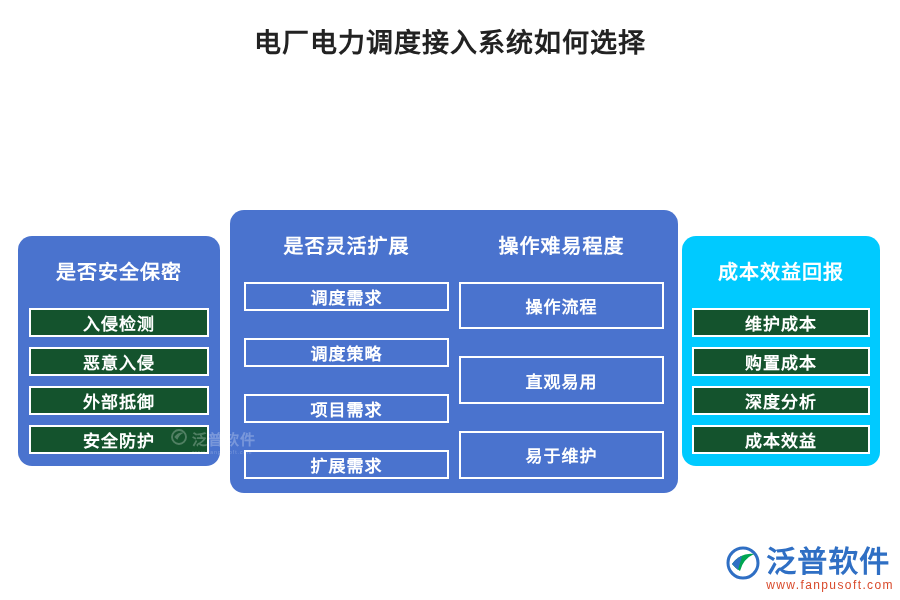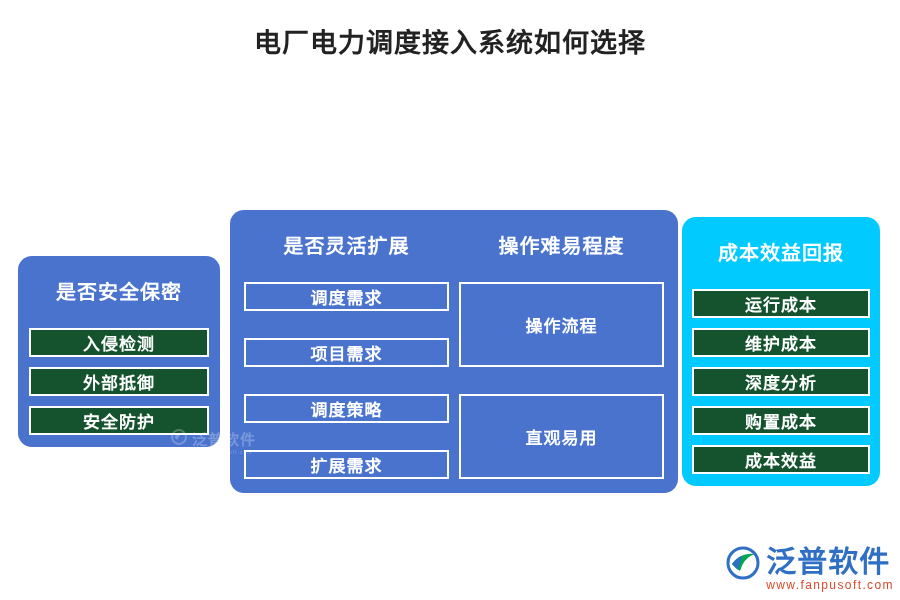--- a/index.html
+++ b/index.html
@@ -188,20 +188,23 @@
 
   <div class="panels">
 
     <div class="panel panel-blue panel-security">
       <div class="panel-header">是否安全保密</div>
       <div class="card-stack">
         <div class="card card-green">
           <span>入侵检测</span>
         </div>
         <div class="card card-green">
+          <span>恶意入侵</span>
+        </div>
+        <div class="card card-green">
           <span>外部抵御</span>
         </div>
         <div class="card card-green">
           <span>安全防护</span>
         </div>
       </div>
     </div>
 
     <div class="panel panel-blue panel-middle">
 
@@ -210,56 +213,56 @@
         <div class="panel-header">操作难易程度</div>
       </div>
 
       <div class="middle-grid">
 
         <div class="middle-col">
           <div class="card card-ghost">
             <span>调度需求</span>
           </div>
           <div class="card card-ghost">
+            <span>调度策略</span>
+          </div>
+          <div class="card card-ghost">
             <span>项目需求</span>
           </div>
           <div class="card card-ghost">
-            <span>调度策略</span>
-          </div>
-          <div class="card card-ghost">
             <span>扩展需求</span>
           </div>
         </div>
 
         <div class="middle-col">
           <div class="card card-ghost">
             <span>操作流程</span>
           </div>
           <div class="card card-ghost">
             <span>直观易用</span>
+          </div>
+          <div class="card card-ghost">
+            <span>易于维护</span>
           </div>
         </div>
 
       </div>
     </div>
 
     <div class="panel panel-cyan panel-cost">
       <div class="panel-header">成本效益回报</div>
       <div class="card-stack">
         <div class="card card-green">
-          <span>运行成本</span>
-        </div>
-        <div class="card card-green">
           <span>维护成本</span>
         </div>
         <div class="card card-green">
+          <span>购置成本</span>
+        </div>
+        <div class="card card-green">
           <span>深度分析</span>
-        </div>
-        <div class="card card-green">
-          <span>购置成本</span>
         </div>
         <div class="card card-green">
           <span>成本效益</span>
         </div>
       </div>
     </div>
 
   </div>
 
   <div class="watermark watermark-center">

